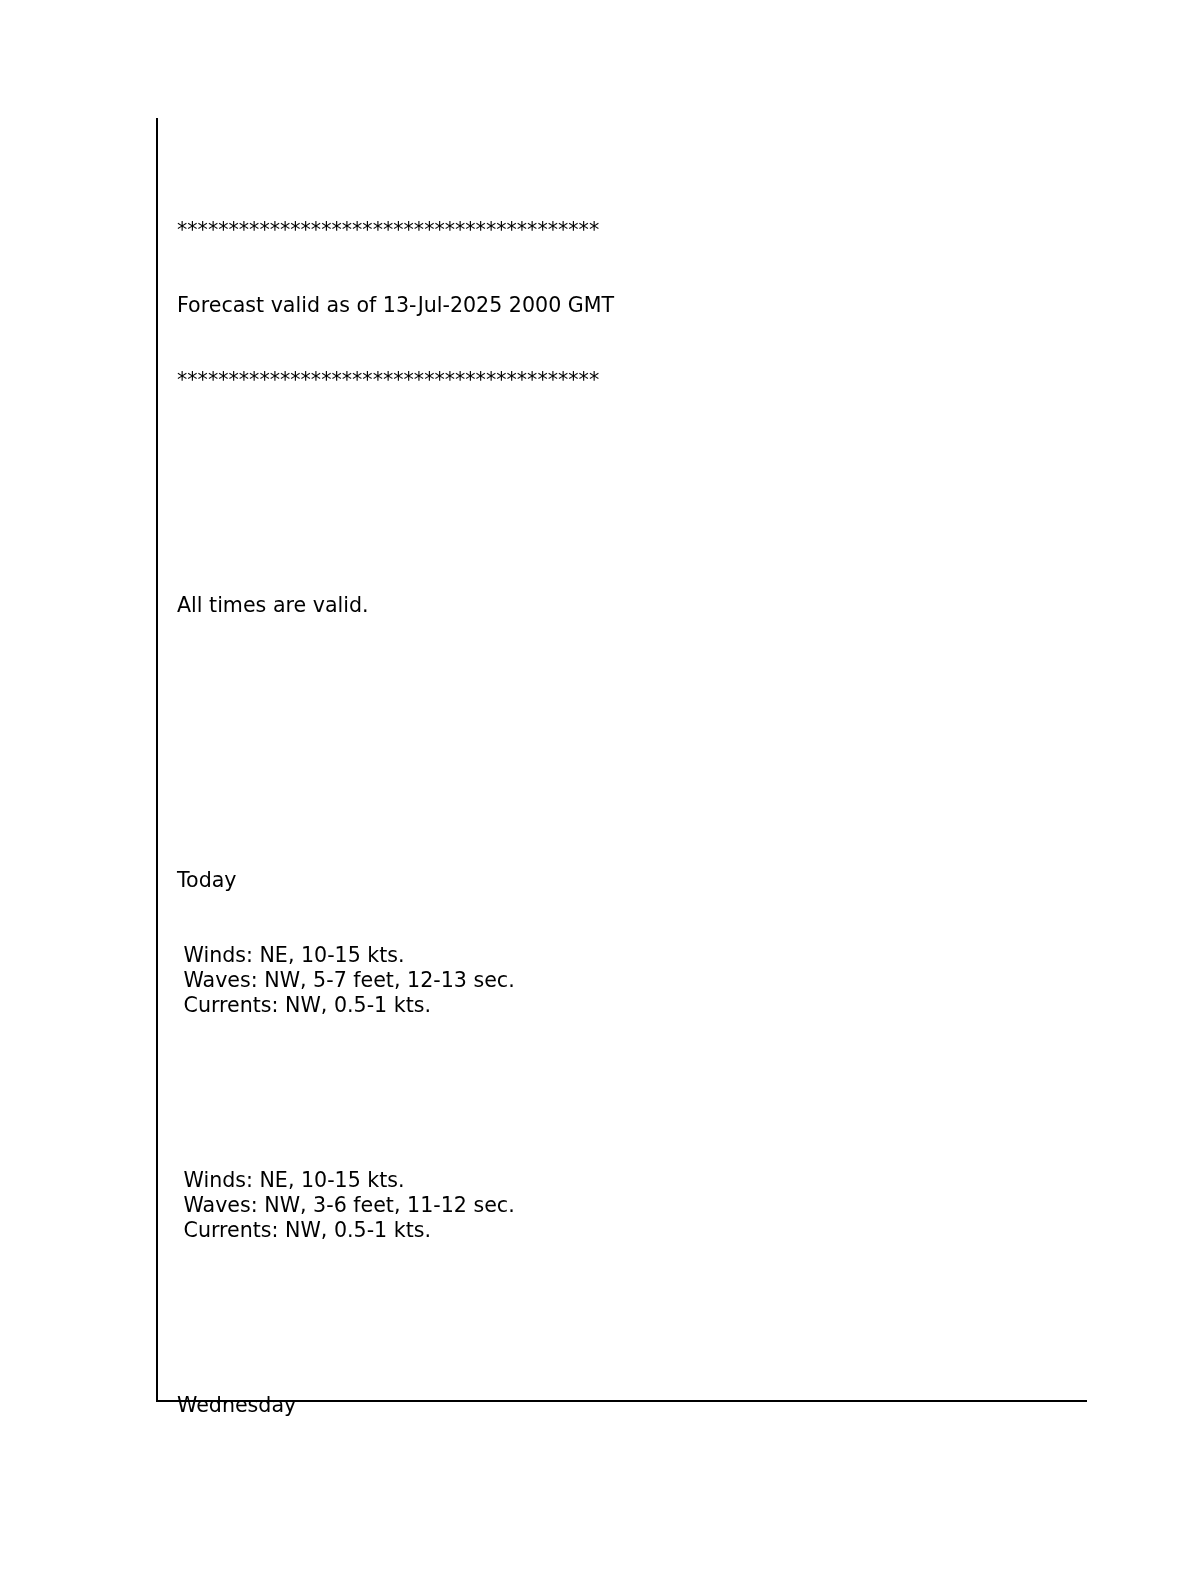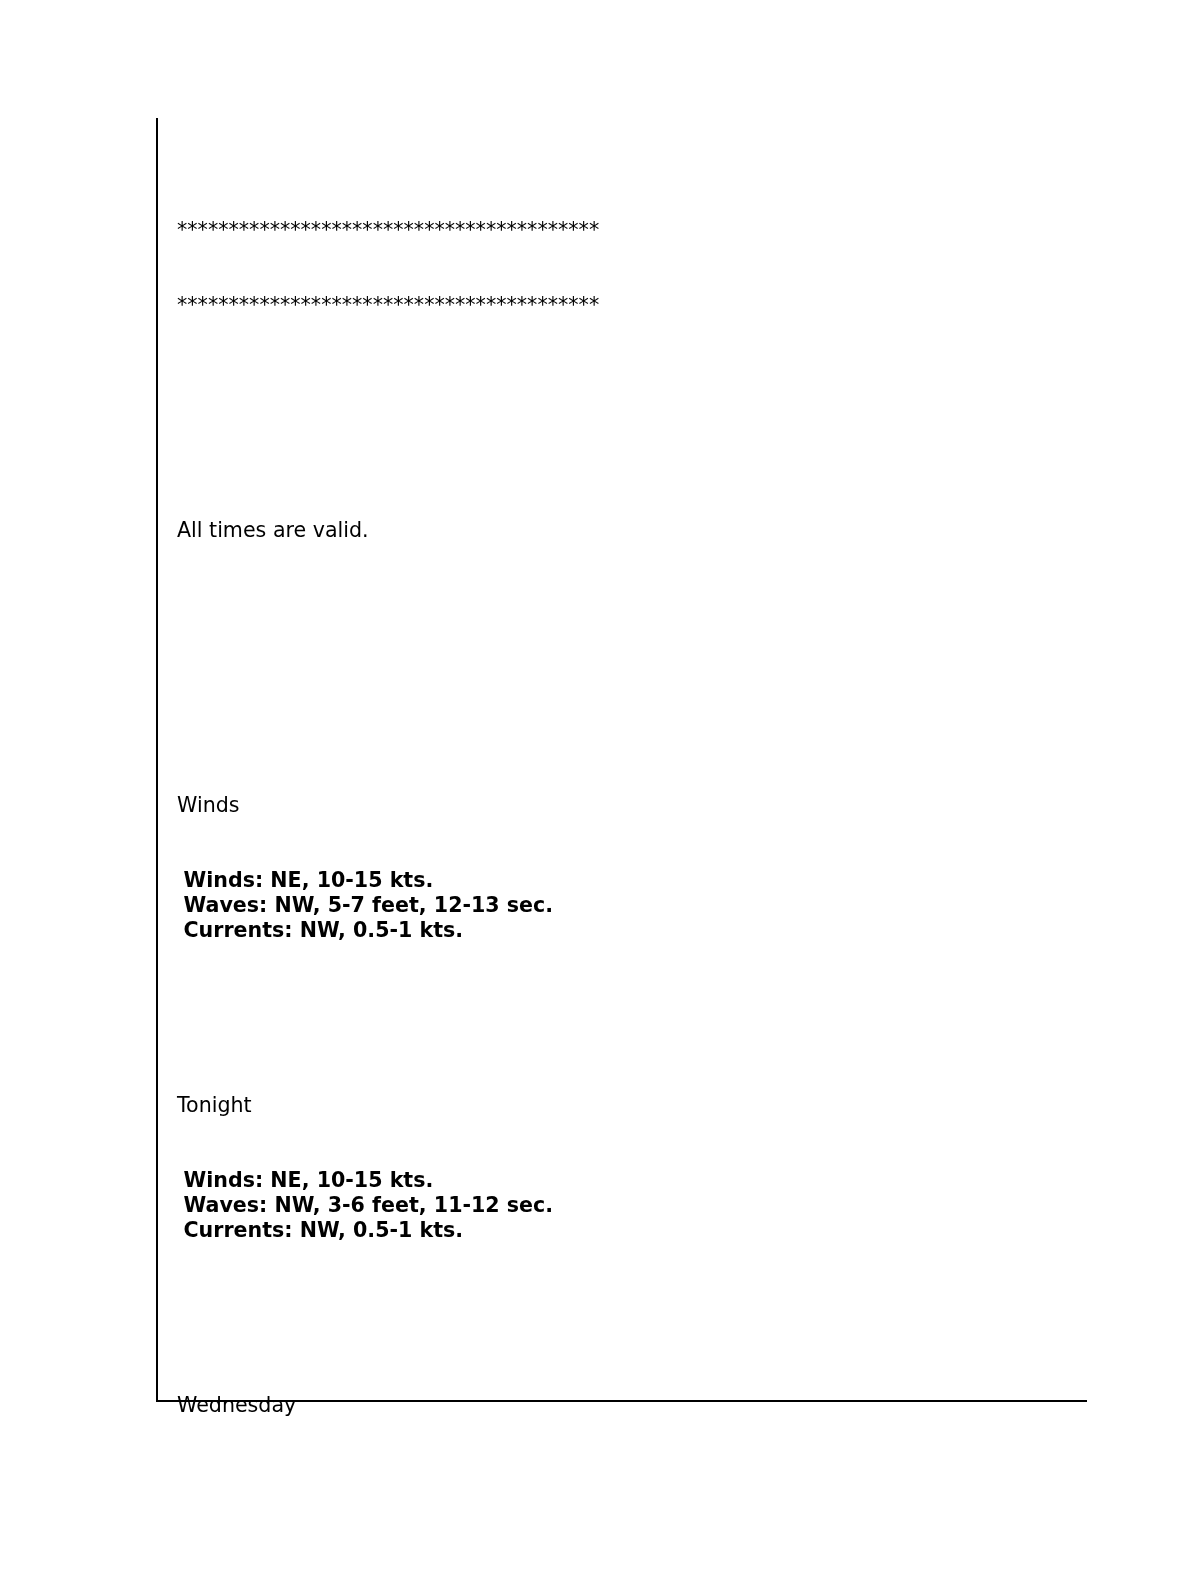--- a/index.html
+++ b/index.html
@@ -52,47 +52,46 @@
   }
   .block:last-child {
     margin-bottom: 0;
   }
   .line {
     height: 25px;
     line-height: 25px;
   }
   .detail {
     padding-left: 6.5px;
-    font-weight: bold;
   }
 </style>
 </head>
 <body>
 
 <div class="page">
   <div class="vline"></div>
   <div class="hline"></div>
 
   <div class="content">
     <div class="block">
       <div class="line">*****************************************</div>
+      <div class="line">Forecast valid as of 13-Jul-2025 2000 GMT</div>
       <div class="line">*****************************************</div>
     </div>
 
     <div class="block">
       <div class="line">All times are valid.</div>
     </div>
 
     <div id="periods">
   <div class="block period">
-    <div class="line period-name">Winds</div>
+    <div class="line period-name">Today</div>
   <div class="line detail">Winds: NE, 10-15 kts.</div><div class="line detail">Waves: NW, 5-7 feet, 12-13 sec.</div><div class="line detail">Currents: NW, 0.5-1 kts.</div></div>
 
   <div class="block period">
-    <div class="line period-name">Tonight</div>
   <div class="line detail">Winds: NE, 10-15 kts.</div><div class="line detail">Waves: NW, 3-6 feet, 11-12 sec.</div><div class="line detail">Currents: NW, 0.5-1 kts.</div></div>
 
   <div class="block period">
     <div class="line period-name">Wednesday</div>
   </div>
 
   
 
   
 

